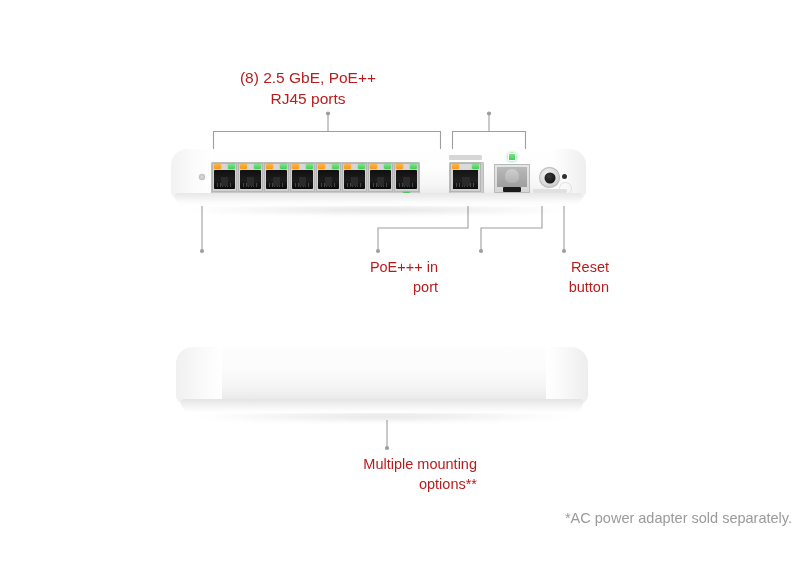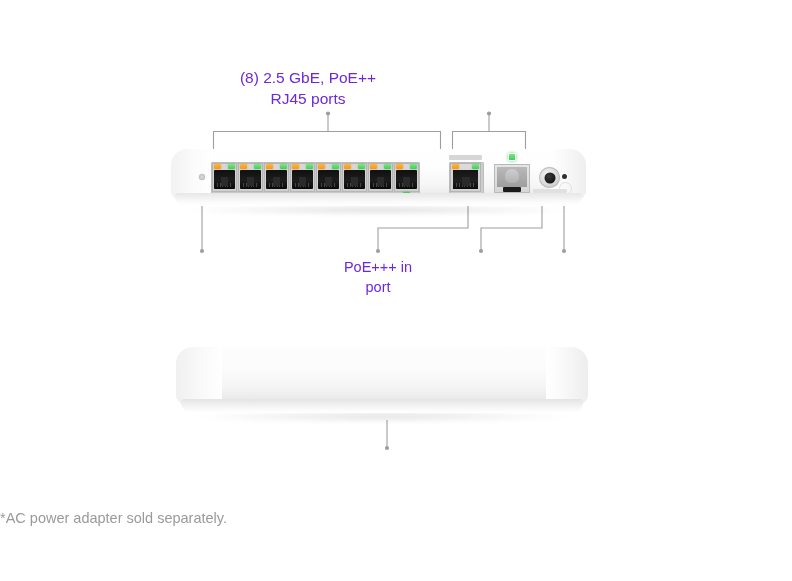--- a/index.html
+++ b/index.html
@@ -19,28 +19,29 @@
   .stage {
     position: absolute;
     inset: 0;
   }
 
   
   .callout {
     position: absolute;
     text-align: center;
     line-height: 1.35;
-    color: #6d28d9;
+    color: #b91c1c;
     white-space: pre-line;
   }
   .callout-top {
     font-size: 15.5px;
   }
   .callout-bottom {
     font-size: 14.5px;
+    text-align: right;
   }
 
   
   .leaders {
     position: absolute;
     left: 0;
     top: 0;
     width: 792px;
     height: 581px;
     pointer-events: none;
@@ -433,21 +434,21 @@
     background: radial-gradient(ellipse at center, rgba(0,0,0,0.12) 0%, rgba(0,0,0,0) 72%);
     filter: blur(2.5px);
   }
 
   
   .footnotes {
     position: absolute;
     left: 0;
     top: 508px;
     width: 792px;
-    text-align: left;
+    text-align: right;
     font-size: 14.5px;
     line-height: 1.45;
     color: #9a9a9a;
   }
 </style>
 </head>
 <body>
 
 <div class="stage">
 
@@ -569,25 +570,29 @@
       <div class="reset-ring"></div>
     </div>
     <div class="chassis-base"></div>
   </div>
 
 
   <div class="callout callout-bottom" style="left:318px; top:258px; width:120px;">PoE+++ in
 port</div>
 
 
+  <div class="callout callout-bottom" style="left:519px; top:258px; width:90px;">Reset
+button</div>
 
   <div class="device-back">
     <div class="back-shadow"></div>
     <div class="back-body"></div>
     <div class="back-base"></div>
   </div>
 
+  <div class="callout callout-bottom" style="left:297px; top:455px; width:180px;">Multiple mounting
+options**</div>
 
   <div class="footnotes">
     <div>*AC power adapter sold separately.</div>
   </div>
 
 </div>
 
 </body></html>

